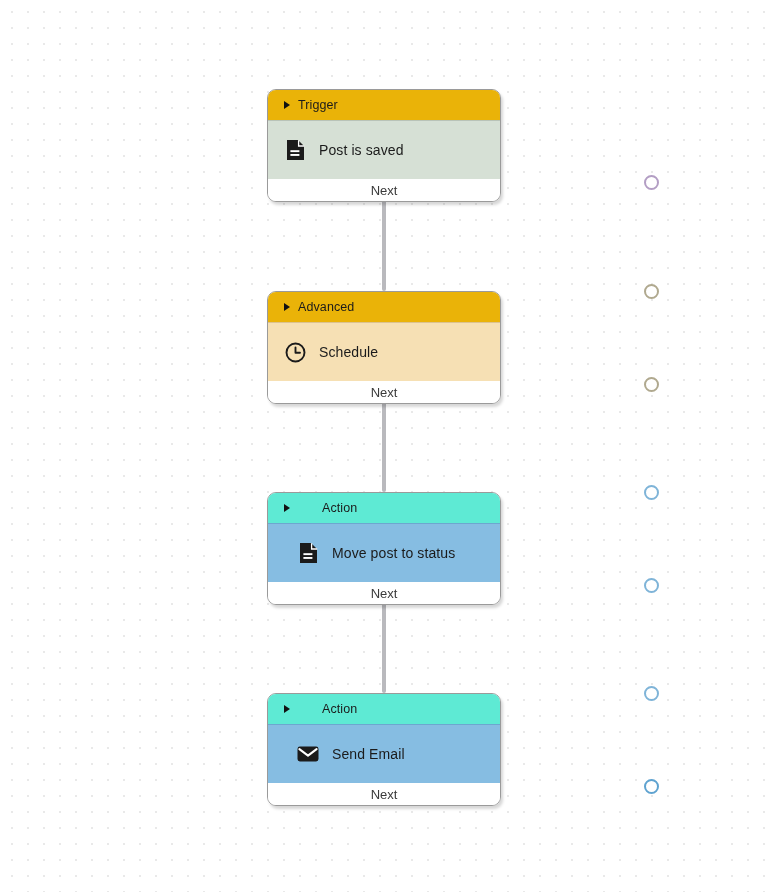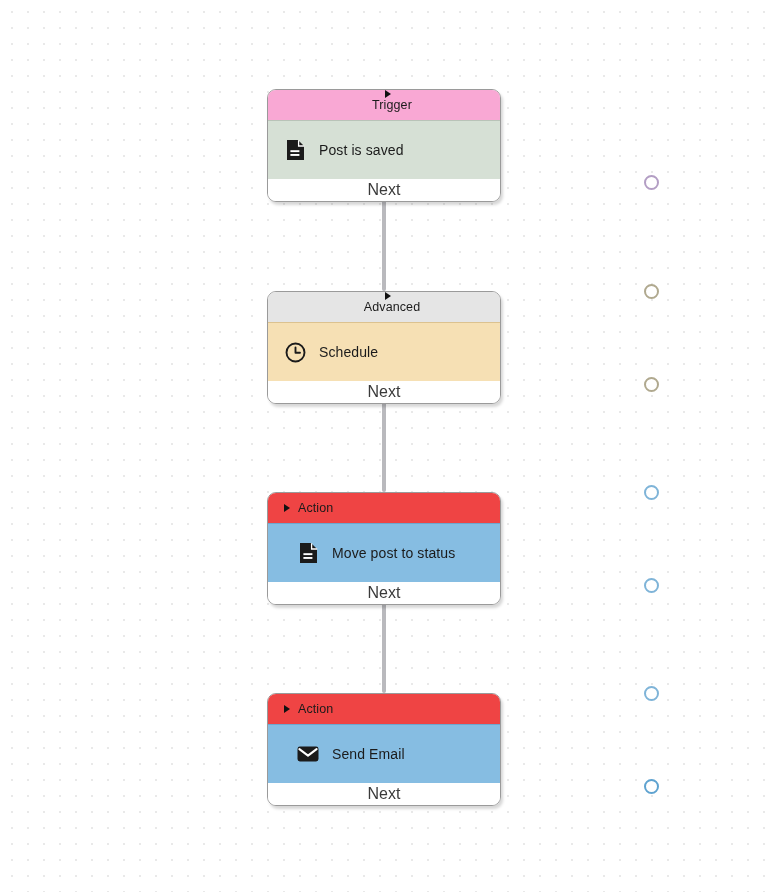--- a/index.html
+++ b/index.html
@@ -98,45 +98,45 @@
     letter-spacing: 0.1px;
     white-space: nowrap;
   }
 
   .node-footer {
     height: 22px;
     background: #ffffff;
     display: flex;
     align-items: center;
     justify-content: center;
-    font-size: 16px;
+    font-size: 13px;
     color: #3a3a3a;
     box-sizing: border-box;
   }
 
   
   .port {
     position: absolute;
     width: 15px; height: 15px;
     border-radius: 50%;
     background: #ffffff;
     box-sizing: border-box;
     left: 376.5px;
   }
 
   
-  .theme-green .node-header { background: #f9a8d4; flex-direction: column; }
+  .theme-green .node-header { background: #eab308; }
   .theme-green .node-body   { background: #d6e0d5; }
   .theme-green .node-divider{ background: #b9c3b8; }
 
-  .theme-orange .node-header { background: #e5e5e5; flex-direction: column; }
+  .theme-orange .node-header { background: #eab308; }
   .theme-orange .node-body   { background: #f6e0b4; }
   .theme-orange .node-divider{ background: #dcc28f; }
 
-  .theme-blue .node-header { background: #ef4444; }
+  .theme-blue .node-header { background: #5eead4; gap: 24px; }
   .theme-blue .node-body   { background: #86bde2; padding-left: 29px; }
   .theme-blue .node-divider{ background: #6da7cf; }
 </style>
 </head>
 <body>
 
 <div id="canvas">
 
   <div class="edge" style="top:192px; height:99px;"></div>
   <div class="edge" style="top:393px; height:99px;"></div>

